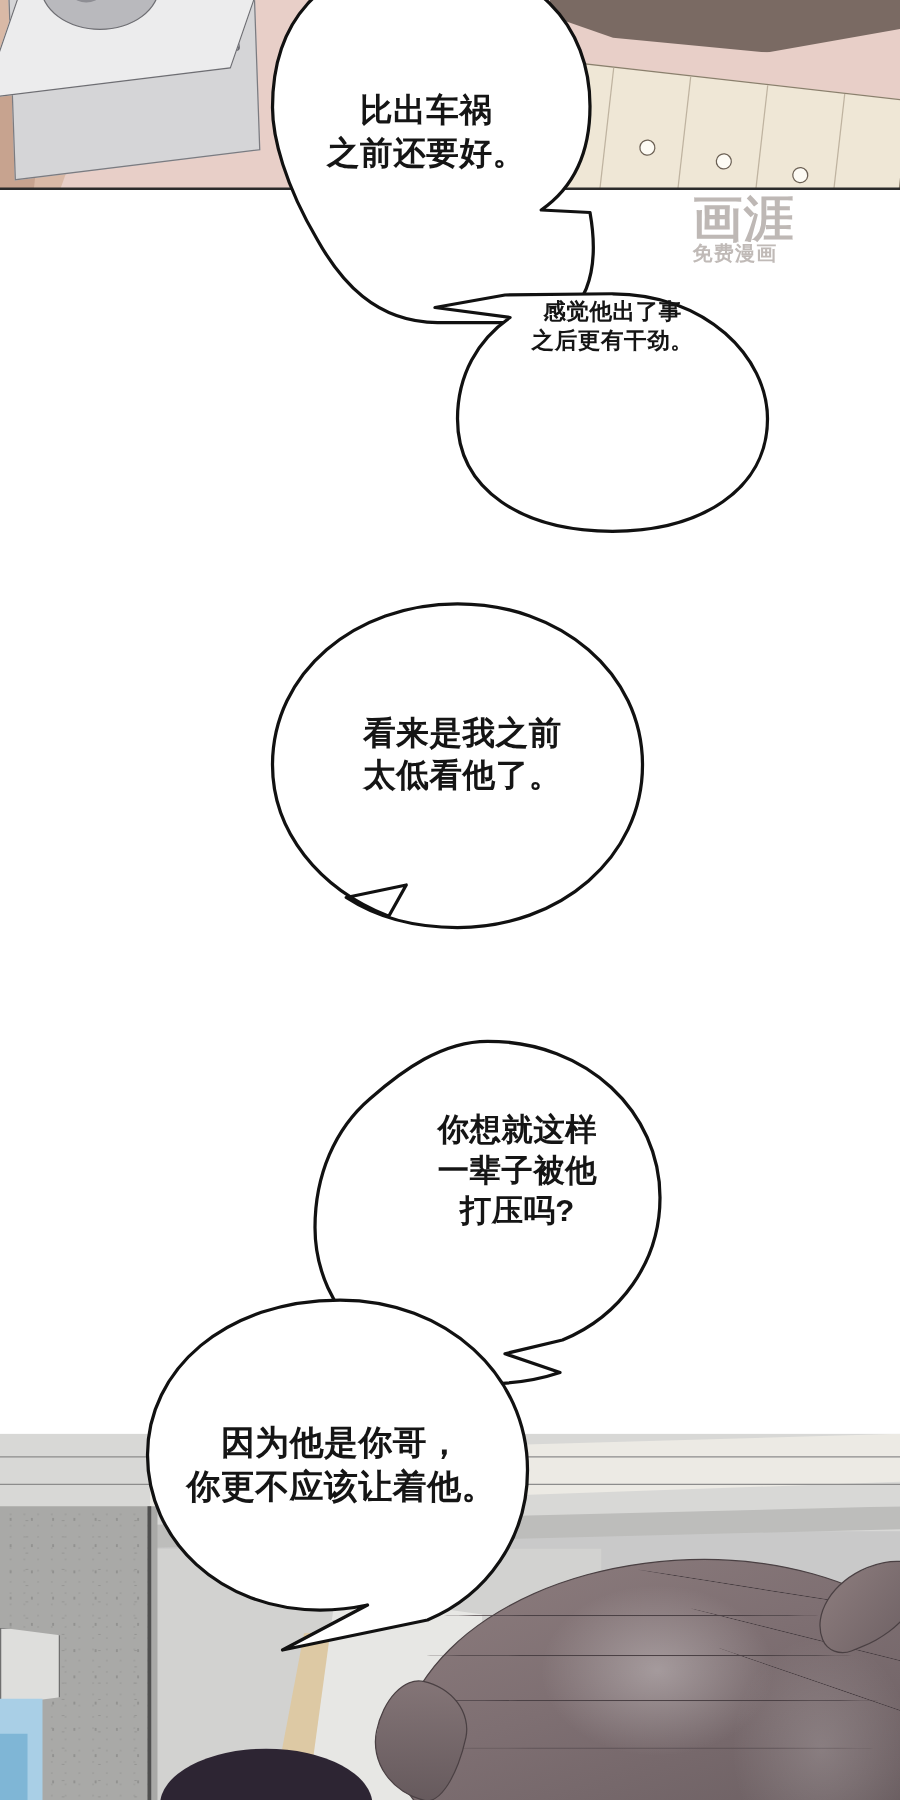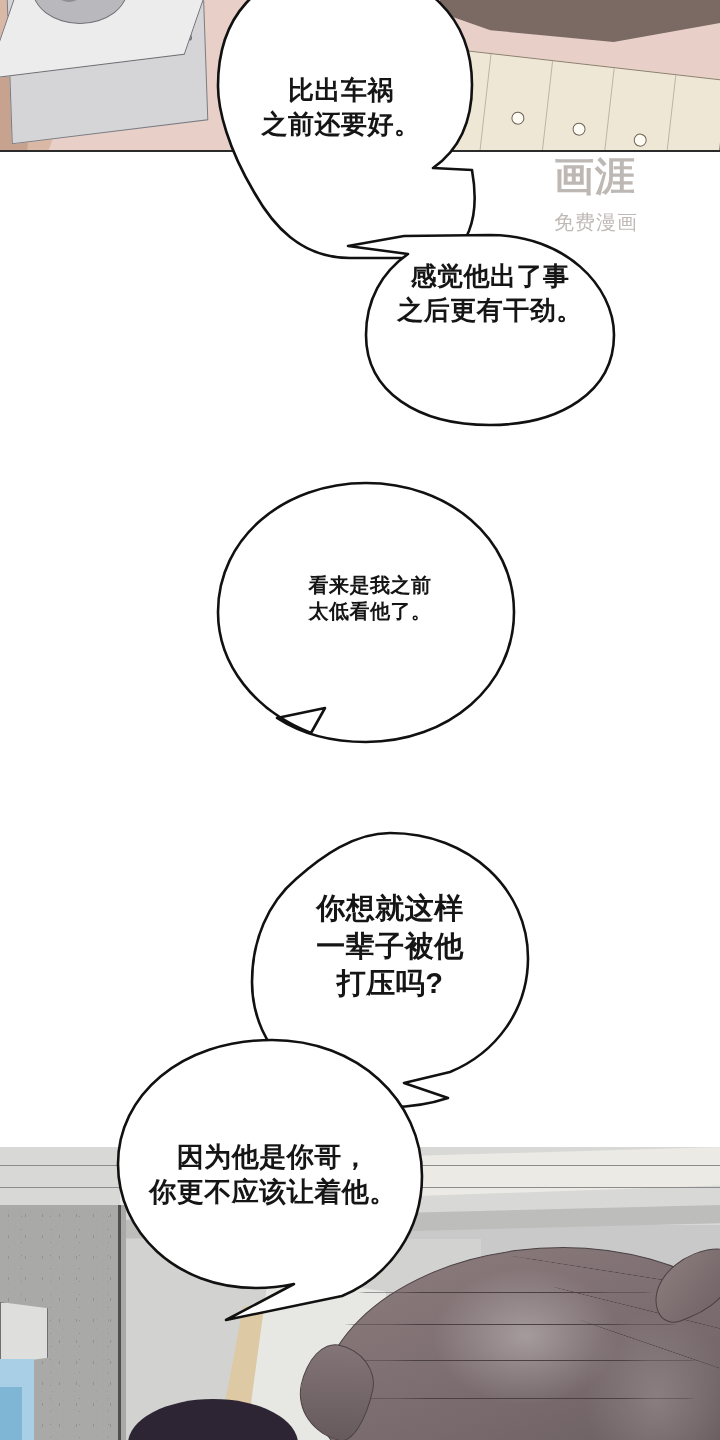--- a/index.html
+++ b/index.html
@@ -299,27 +299,27 @@
     pointer-events: none;
   }
   .btext {
     position: absolute;
     text-align: center;
     color: #151515;
     font-weight: 700;
     letter-spacing: 0.5px;
     line-height: 1.30;
     white-space: pre-line;
-    font-family: Liberation Sans, sans-serif;
+    font-family: Liberation Mono, monospace;
   }
 
   #btext-1 { left: 232px; top: 74px;  width: 218px; font-size: 26px; }
-  #btext-2 { left: 366px; top: 260px; width: 248px; font-size: 26px; text-align: center; }
-  #btext-3 { left: 254px; top: 572px; width: 232px; font-size: 20px; }
-  #btext-4 { left: 292px; top: 890px; width: 196px; font-size: 29px; }
+  #btext-2 { left: 366px; top: 240px; width: 248px; font-size: 18px; text-align: center; }
+  #btext-3 { left: 254px; top: 572px; width: 232px; font-size: 26px; }
+  #btext-4 { left: 316px; top: 890px; width: 196px; font-size: 25px; }
   #btext-5 { left: 118px; top: 1140px;width: 310px; font-size: 27px; }
 
   
   #watermark {
     position: absolute;
     left: 554px;
     top: 156px;
     width: 148px;
     text-align: left;
     pointer-events: none;
@@ -333,23 +333,23 @@
     text-shadow:
        1.6px 0 0 rgba(255,255,255,0.92),
       -1.6px 0 0 rgba(255,255,255,0.92),
        0 1.6px 0 rgba(255,255,255,0.92),
        0 -1.6px 0 rgba(255,255,255,0.92),
        1.6px 1.6px 0 rgba(255,255,255,0.92),
       -1.6px -1.6px 0 rgba(255,255,255,0.92);
     line-height: 1.0;
   }
   #wm-sub {
-    margin-top: 16px;
-    font-size: 20px;
-    font-weight: 400;
+    margin-top: 0;
+    font-size: 16px;
+    font-weight: 700;
     letter-spacing: 1px;
     color: rgba(150,140,135,0.60);
     text-shadow:
        1.4px 0 0 rgba(255,255,255,0.92),
       -1.4px 0 0 rgba(255,255,255,0.92),
        0 1.4px 0 rgba(255,255,255,0.92),
        0 -1.4px 0 rgba(255,255,255,0.92);
     line-height: 1.0;
   }
 </style>

